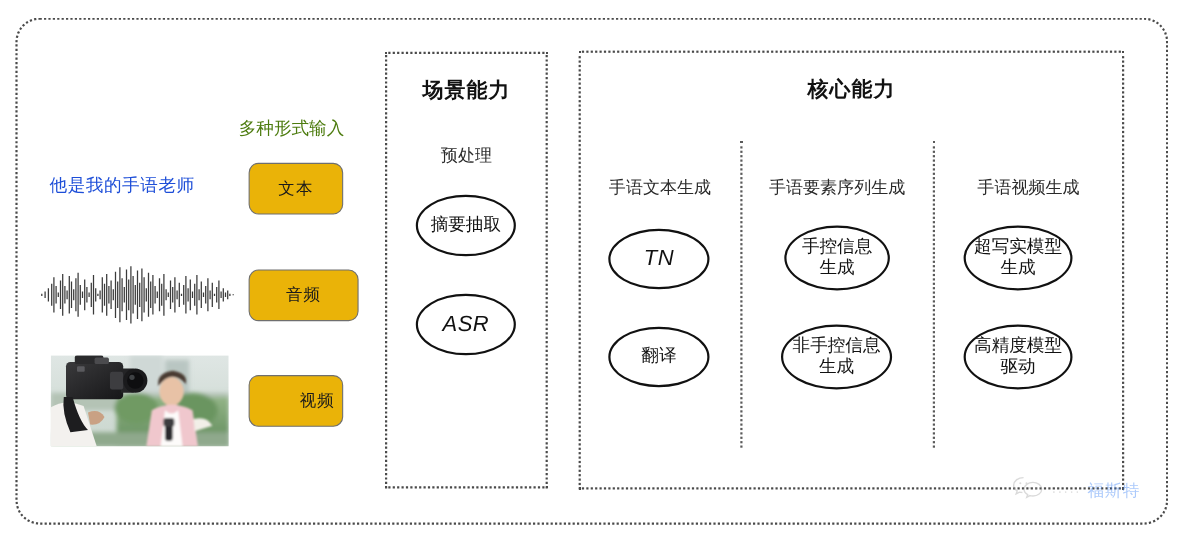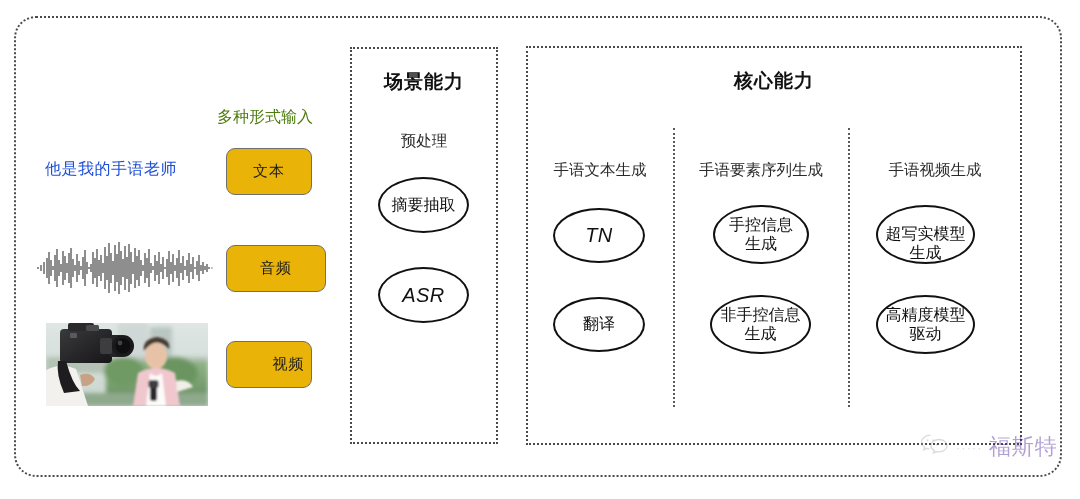--- a/index.html
+++ b/index.html
@@ -125,22 +125,22 @@
 
   
   .watermark {
     position: absolute;
     display: flex;
     align-items: center;
     gap: 6px;
     opacity: 0.42;
   }
   .watermark .wm-text {
-    font-size: 22px;
-    color: #4c1d95;
+    font-size: 15px;
+    color: #3b82f6;
     letter-spacing: 1px;
     white-space: nowrap;
   }
   .watermark .wm-dots {
     color: #b5b5b5;
     font-size: 13px;
     letter-spacing: 1px;
   }
 </style>
 </head>
@@ -347,21 +347,21 @@
     <span class="lbl">翻译</span>
   </div>
 
   <div class="ellipse" style="left:713px; top:205px; width:96px; height:59px;">
     <span class="lbl">手控信息<br>生成</span>
   </div>
   <div class="ellipse" style="left:710px; top:295px; width:101px; height:59px;">
     <span class="lbl">非手控信息<br>生成</span>
   </div>
 
-  <div class="ellipse" style="left:876px; top:205px; width:99px; height:59px;align-items:flex-end;">
+  <div class="ellipse" style="left:876px; top:205px; width:99px; height:59px;">
     <span class="lbl">超写实模型<br>生成</span>
   </div>
   <div class="ellipse" style="left:876px; top:295px; width:99px; height:59px;">
     <span class="lbl">高精度模型<br>驱动</span>
   </div>
 
   <div class="watermark" style="left:920px; top:432px;">
     <span>
       <svg width="30" height="24" viewBox="0 0 30 24" aria-hidden="true">
         <g fill="none" stroke="#a8a8a8" stroke-width="1.3">

